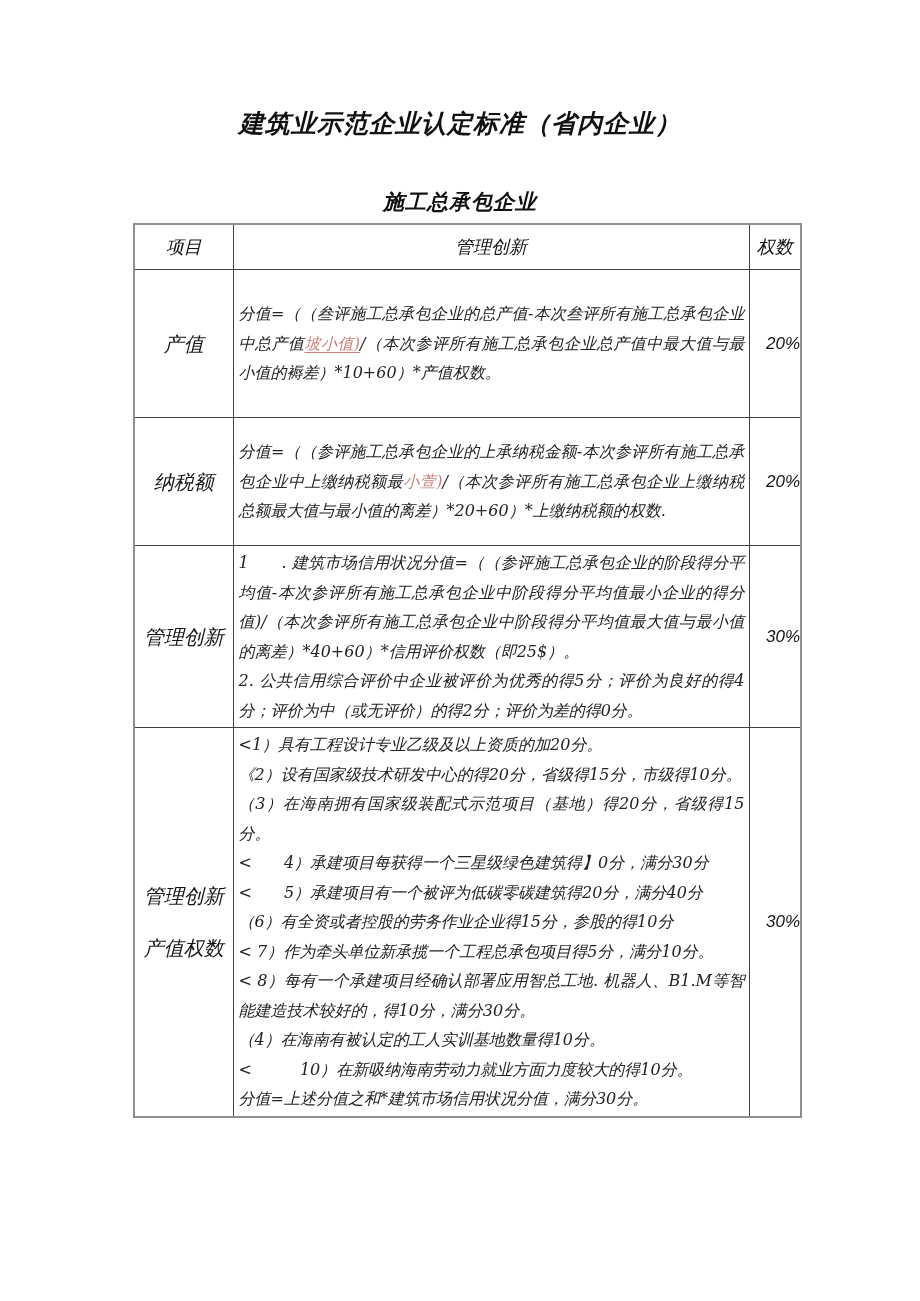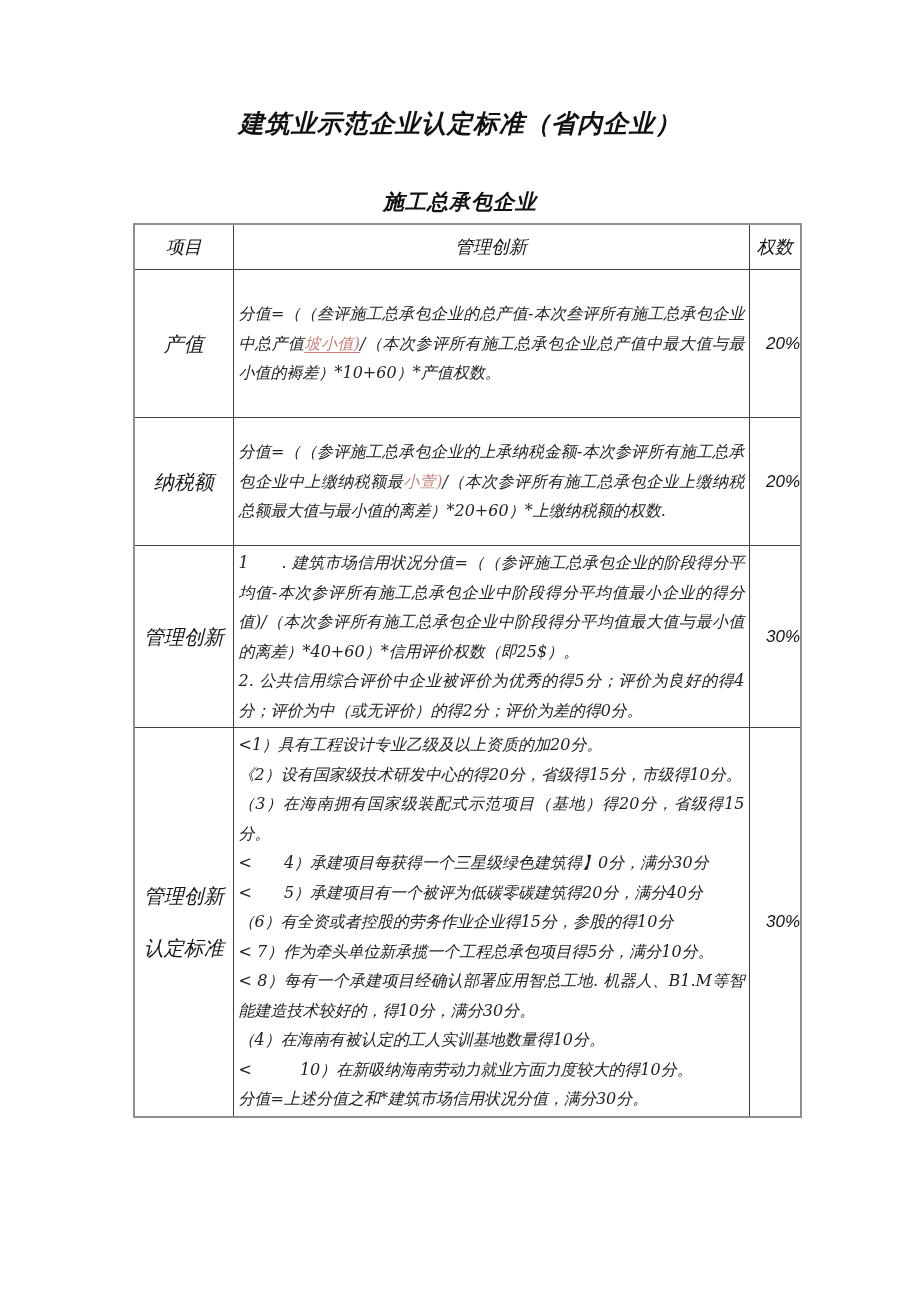--- a/index.html
+++ b/index.html
@@ -72,21 +72,21 @@
           </td>
           <td class="crit-cell">
             <div class="para"><span class="seg-n">1　　. 建筑市场信用状况分值=（（参评施工总承包企业的阶段得分平均值-本次参评所有施工总承包企业中阶段得分平均值最小企业的得分值)/（本次参评所有施工总承包企业中阶段得分平均值最大值与最小值的离差）*40+60）*信用评价权数（即25$）。</span></div>
             <div class="para"><span class="seg-n">2. 公共信用综合评价中企业被评价为优秀的得5分；评价为良好的得4分；评价为中（或无评价）的得2分；评价为差的得0分。</span></div>
           </td>
           <td class="weight-cell">30%</td>
         </tr>
         <tr style="height: 363px;">
           <td class="item-cell">
             <div class="item-line">管理创新</div>
-            <div class="item-line">认定标准</div>
+            <div class="item-line">产值权数</div>
           </td>
           <td class="crit-cell">
             <div class="para"><span class="seg-n">&lt;1）具有工程设计专业乙级及以上资质的加20分。</span></div>
             <div class="para"><span class="seg-n">《2）设有国家级技术研发中心的得20分，省级得15分，市级得10分。</span></div>
             <div class="para"><span class="seg-n">（3）在海南拥有国家级装配式示范项目（基地）得20分，省级得15分。</span></div>
             <div class="para"><span class="seg-n">&lt;　　4）承建项目每获得一个三星级绿色建筑得】0分，满分30分</span></div>
             <div class="para"><span class="seg-n">&lt;　　5）承建项目有一个被评为低碳零碳建筑得20分，满分40分</span></div>
             <div class="para"><span class="seg-n">（6）有全资或者控股的劳务作业企业得15分，参股的得10分</span></div>
             <div class="para"><span class="seg-n">&lt; 7）作为牵头单位新承揽一个工程总承包项目得5分，满分10分。</span></div>
             <div class="para"><span class="seg-n">&lt; 8）每有一个承建项目经确认部署应用智总工地. 机器人、B1.M等智能建造技术较好的，得10分，满分30分。</span></div>

